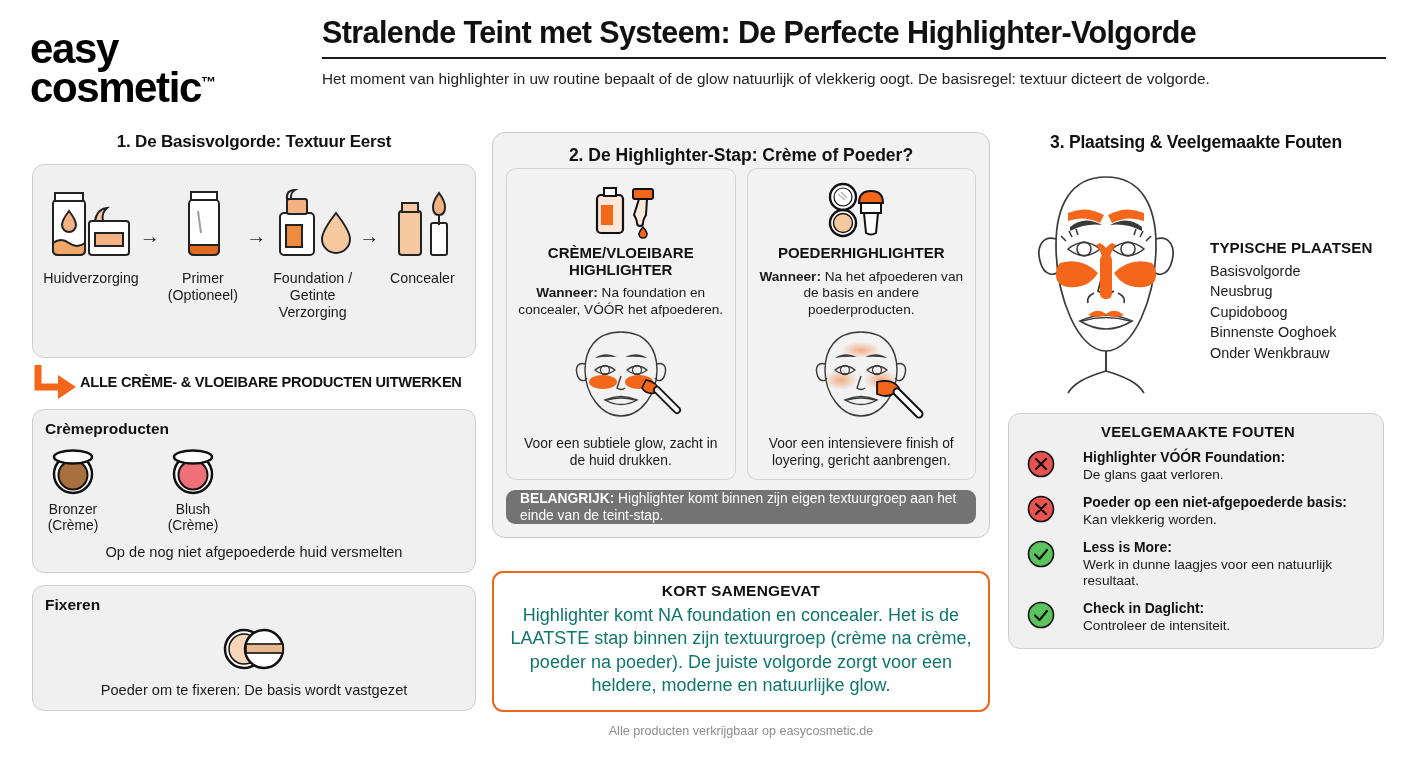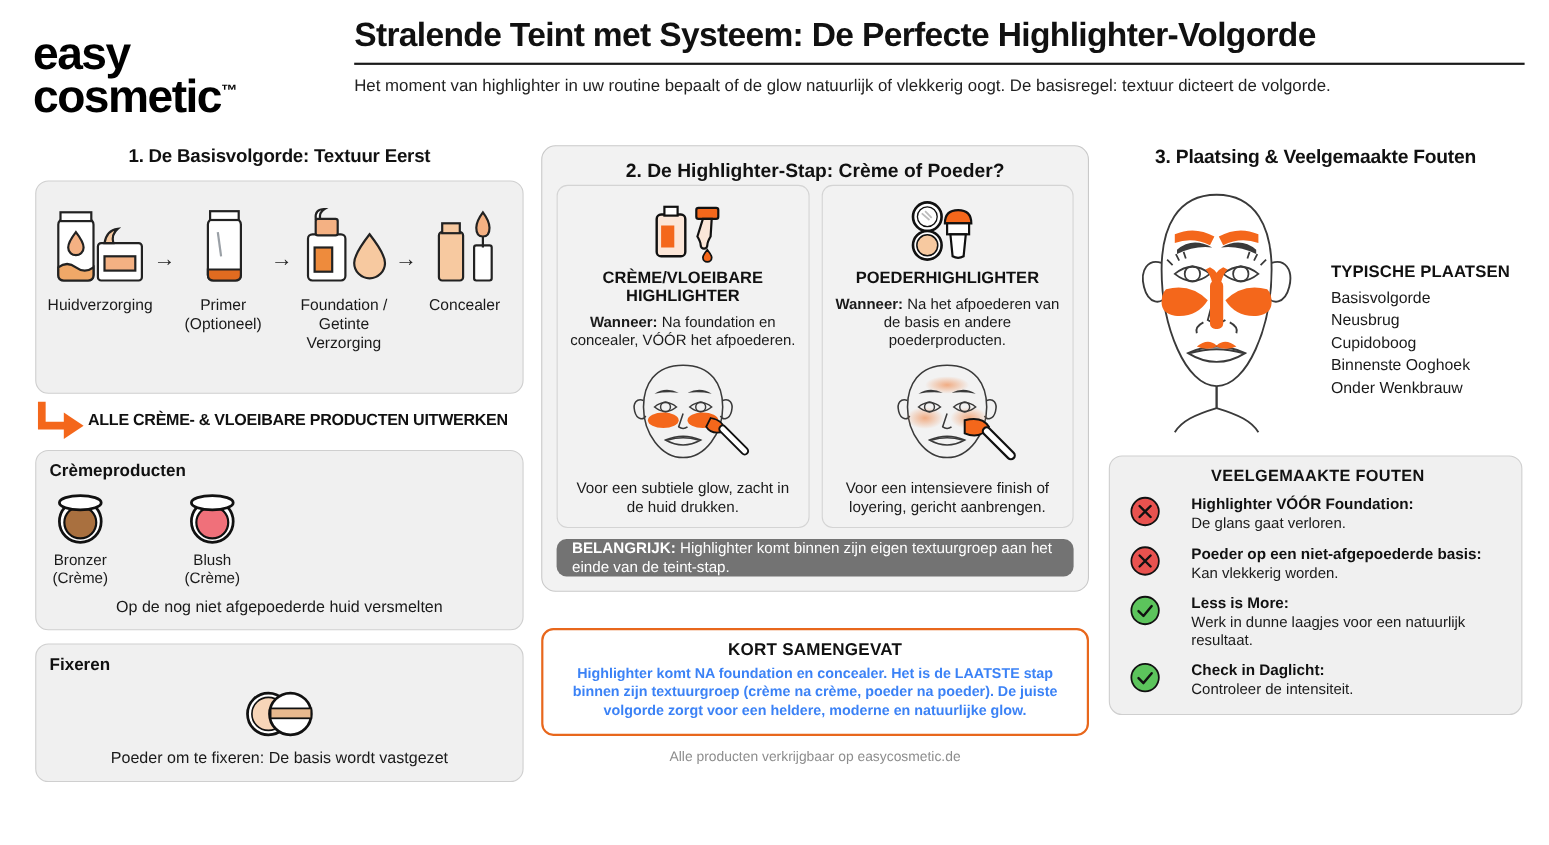--- a/index.html
+++ b/index.html
@@ -78,21 +78,21 @@
     margin-top: 10px; padding: 0 14px; text-align: left;
     font-size: 13.8px; line-height: 1.24;
   }
   .important b { font-weight: 800; }
 
   .summary {
     border: 2.5px solid #e8671c; border-radius: 11px; background: #fff;
     margin-top: 33px; padding: 9px 14px 12px 14px; text-align: center;
   }
   .summary-title { font-size: 15.5px; font-weight: 800; letter-spacing: 0.2px; color: #111; margin-bottom: 4px; }
-  .summary-body { font-size: 13px; line-height: 1.3; color: #3b82f6; font-weight: bold; }
+  .summary-body { font-size: 18px; line-height: 1.3; color: #0f766e; }
 
   .footer-note { text-align: center; font-size: 12.6px; color: #8d8d8d; margin-top: 12px; }
 
   
   .face-row { display: flex; align-items: flex-start; gap: 6px; margin-top: 2px; }
   .face-big { width: 196px; flex: 0 0 196px; }
   .places { padding-top: 74px; }
   .places-title { font-size: 15.2px; font-weight: 800; letter-spacing: 0.1px; color: #111; margin-bottom: 5px; }
   .places li { list-style: none; font-size: 14.4px; line-height: 1.42; color: #1a1a1a; }
 

